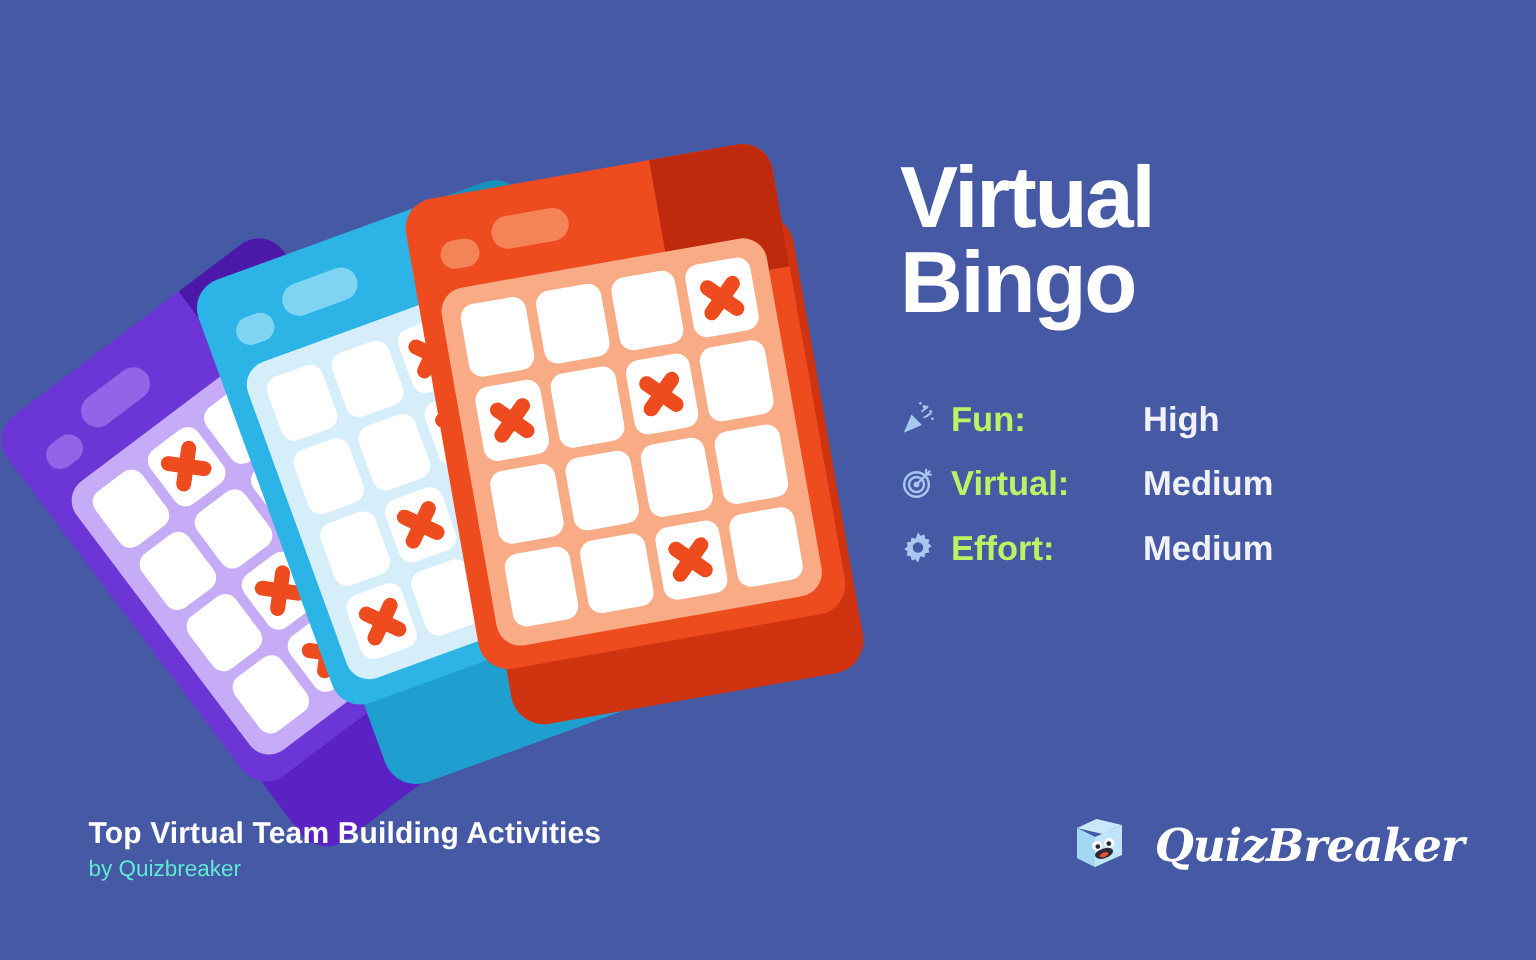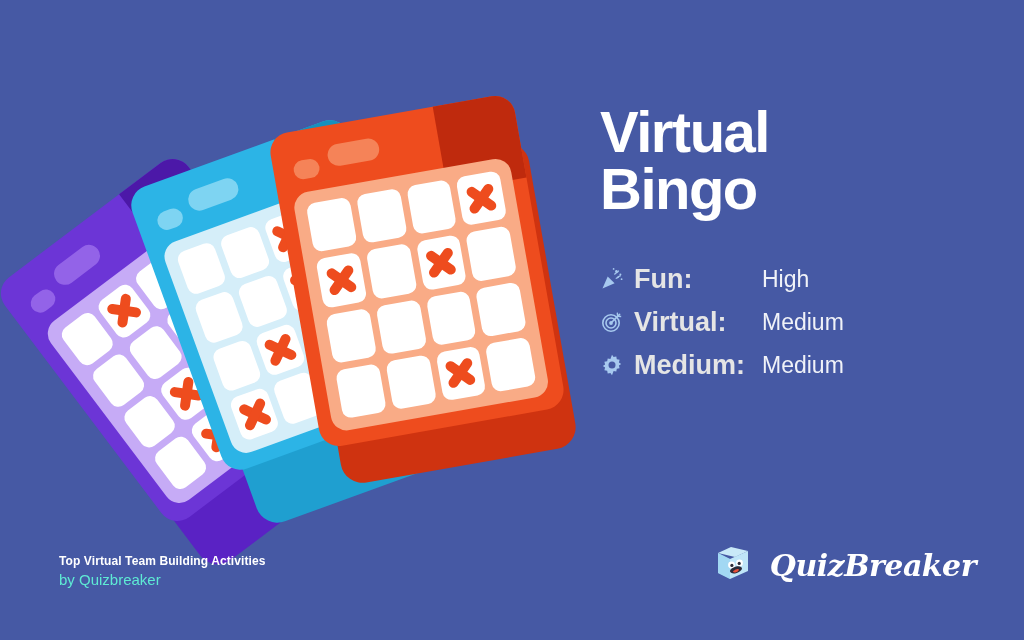--- a/index.html
+++ b/index.html
@@ -205,40 +205,40 @@
     flex: 0 0 34px;
     display: flex;
     align-items: center;
     justify-content: flex-start;
     color: #a7c9ef;
   }
   .attr-icon svg { display: block; }
 
   .attr-label {
     flex: 0 0 128px;
-    color: #e5e5e5;
-    font-size: 27px;
+    color: #bef264;
+    font-size: 23px;
     font-weight: bold;
   }
 
   .attr-value {
     color: #f0f2f8;
     font-size: 23px;
-    font-weight: normal;
+    font-weight: bold;
   }
 
   
   .footer-text {
     position: absolute;
     left: 59px;
     bottom: 52px;
   }
   .footer-title {
     color: #ffffff;
-    font-size: 12px;
+    font-size: 20px;
     font-weight: bold;
     letter-spacing: 0.1px;
   }
   .footer-sub {
     color: #5eead4;
     font-size: 15px;
     font-weight: normal;
     margin-top: 3px;
   }
 
@@ -412,21 +412,21 @@
         <span class="attr-value">Medium</span>
       </div>
 
       <div class="attr-row">
         <span class="attr-icon">
           <svg width="24" height="24" viewBox="0 0 24 24" fill="currentColor">
             <path d="M12 1.8l1.6 2.3 2.7-.7.5 2.8 2.8.5-.7 2.7 2.3 1.6-2.3 1.6.7 2.7-2.8.5-.5 2.8-2.7-.7L12 22.2l-1.6-2.3-2.7.7-.5-2.8-2.8-.5.7-2.7L2.8 13l2.3-1.6-.7-2.7 2.8-.5.5-2.8 2.7.7L12 1.8z"></path>
             <circle cx="12" cy="12" r="3.5" fill="#4659a4"></circle>
           </svg>
         </span>
-        <span class="attr-label">Medium:</span>
+        <span class="attr-label">Effort:</span>
         <span class="attr-value">Medium</span>
       </div>
 
     </div>
   </div>
 
   <div class="footer-text">
     <div class="footer-title">Top Virtual Team Building Activities</div>
     <div class="footer-sub">by Quizbreaker</div>
   </div>

